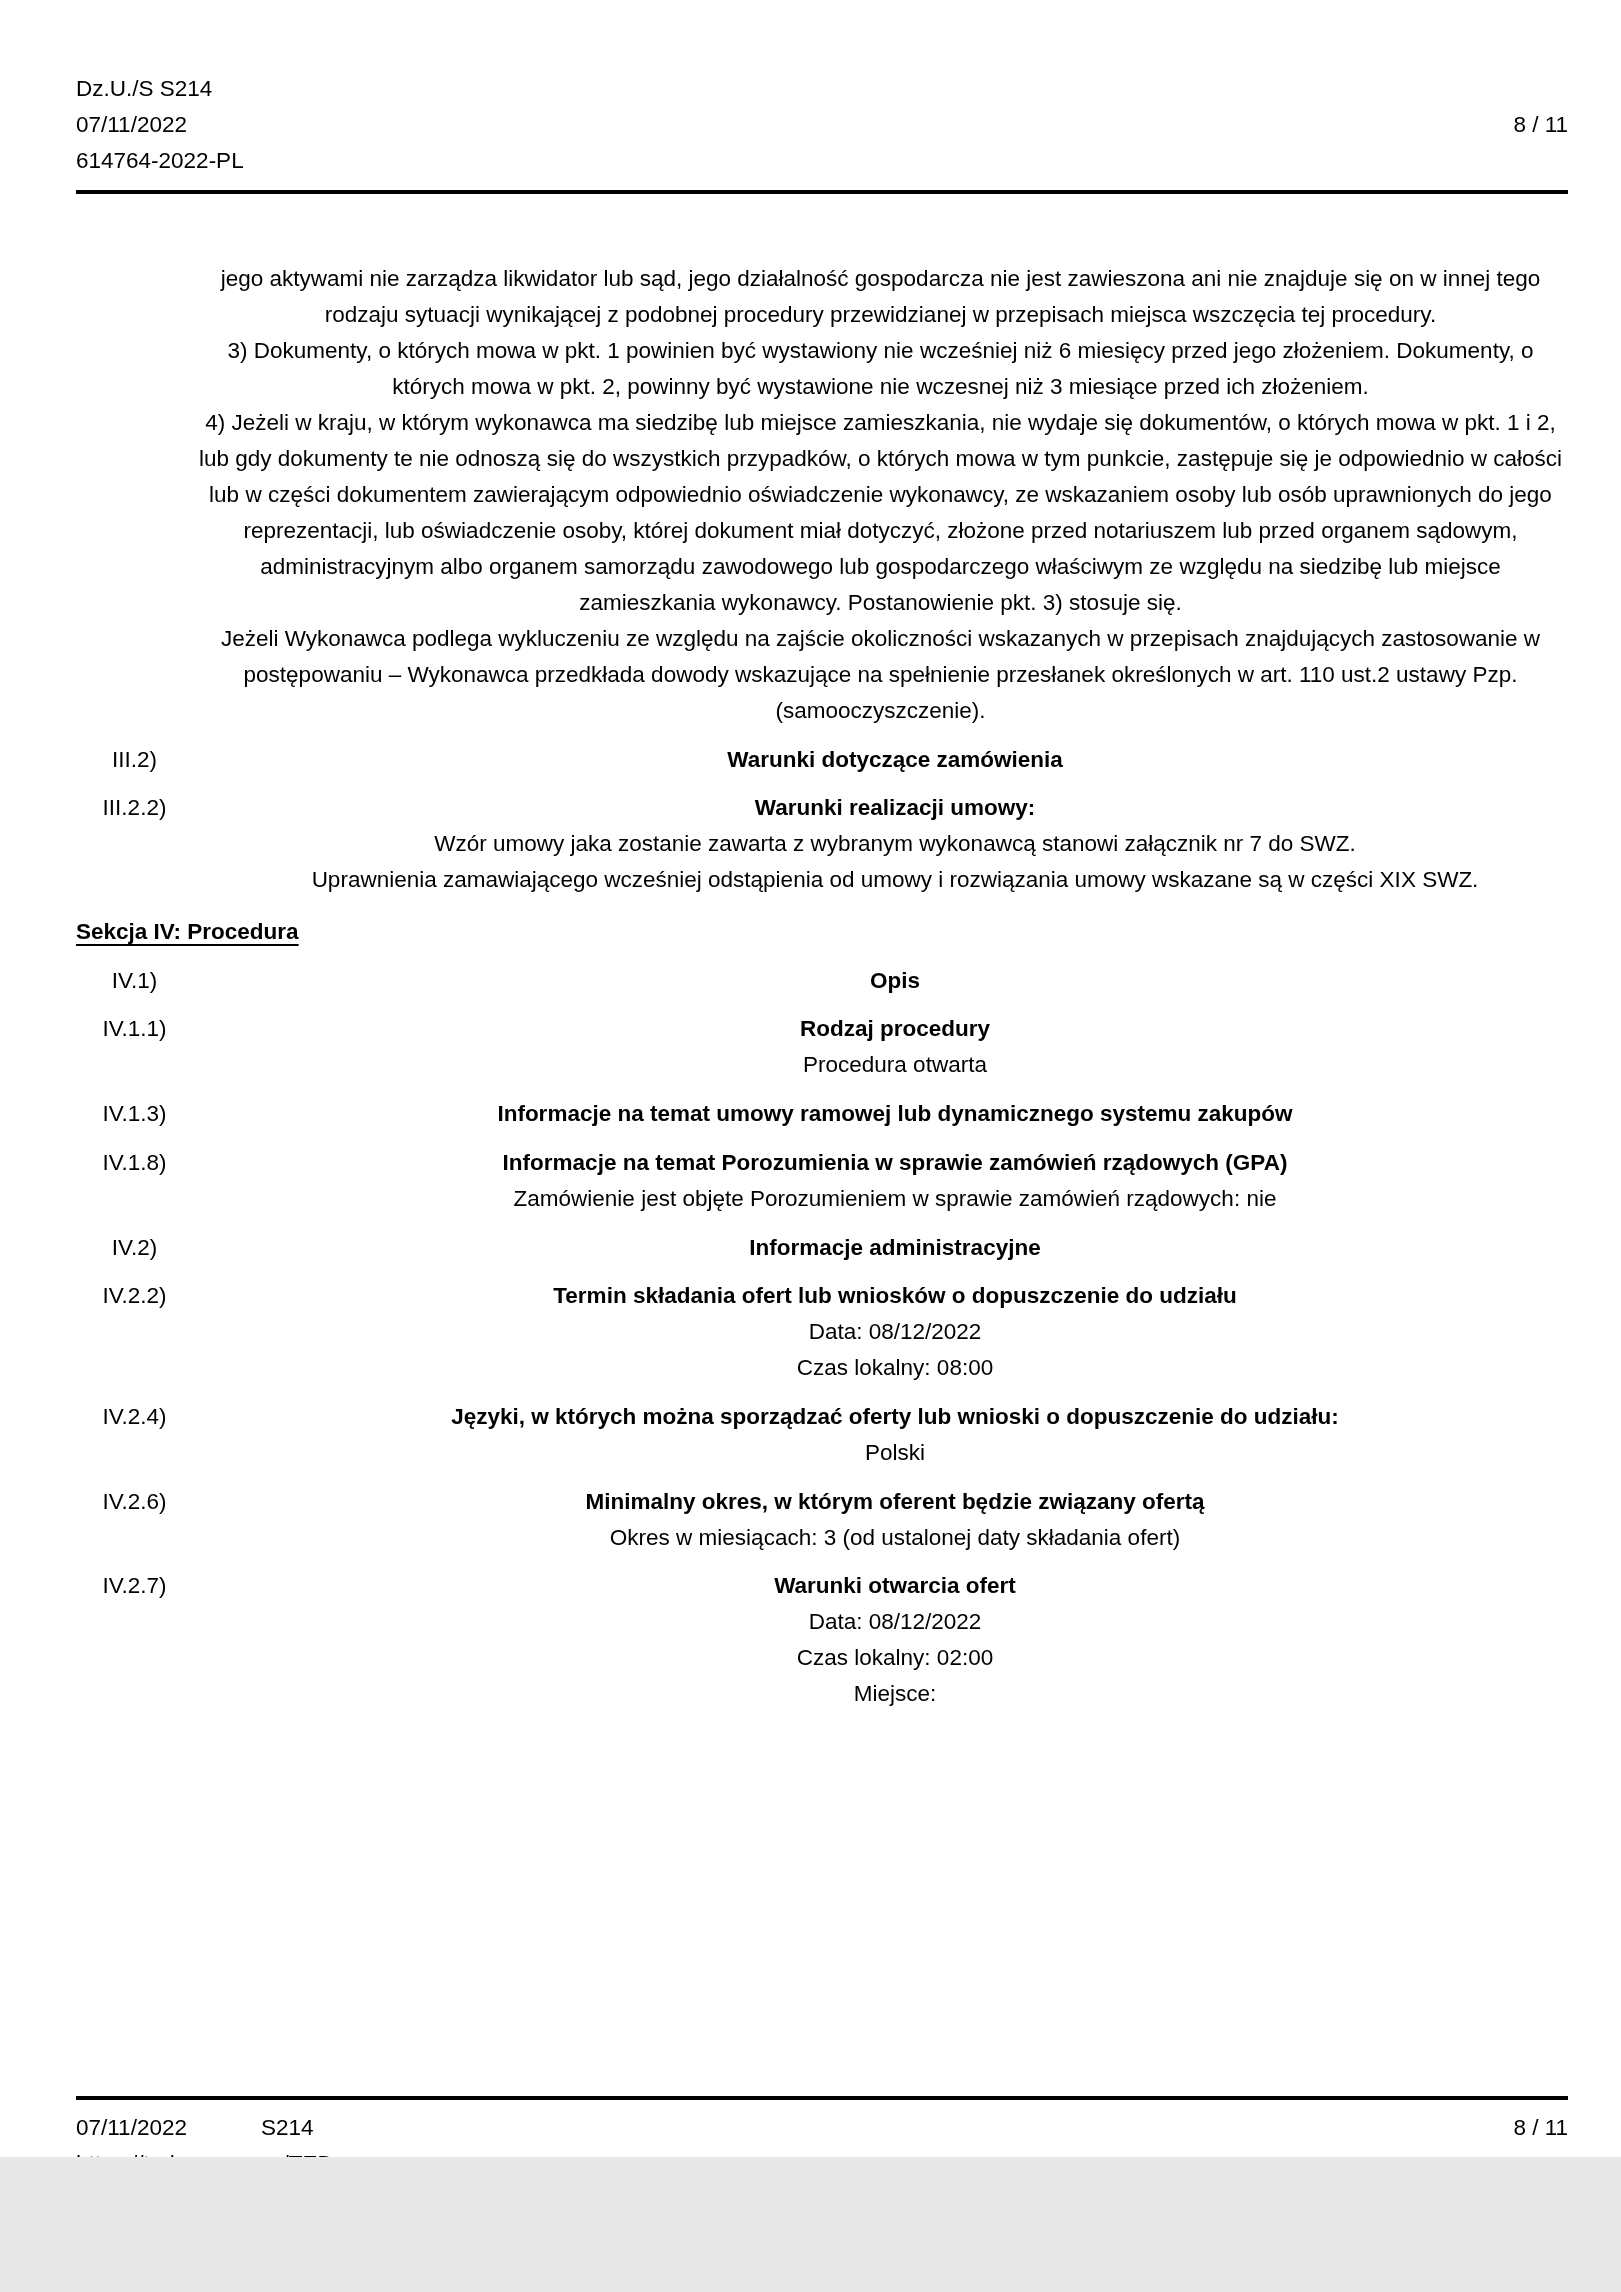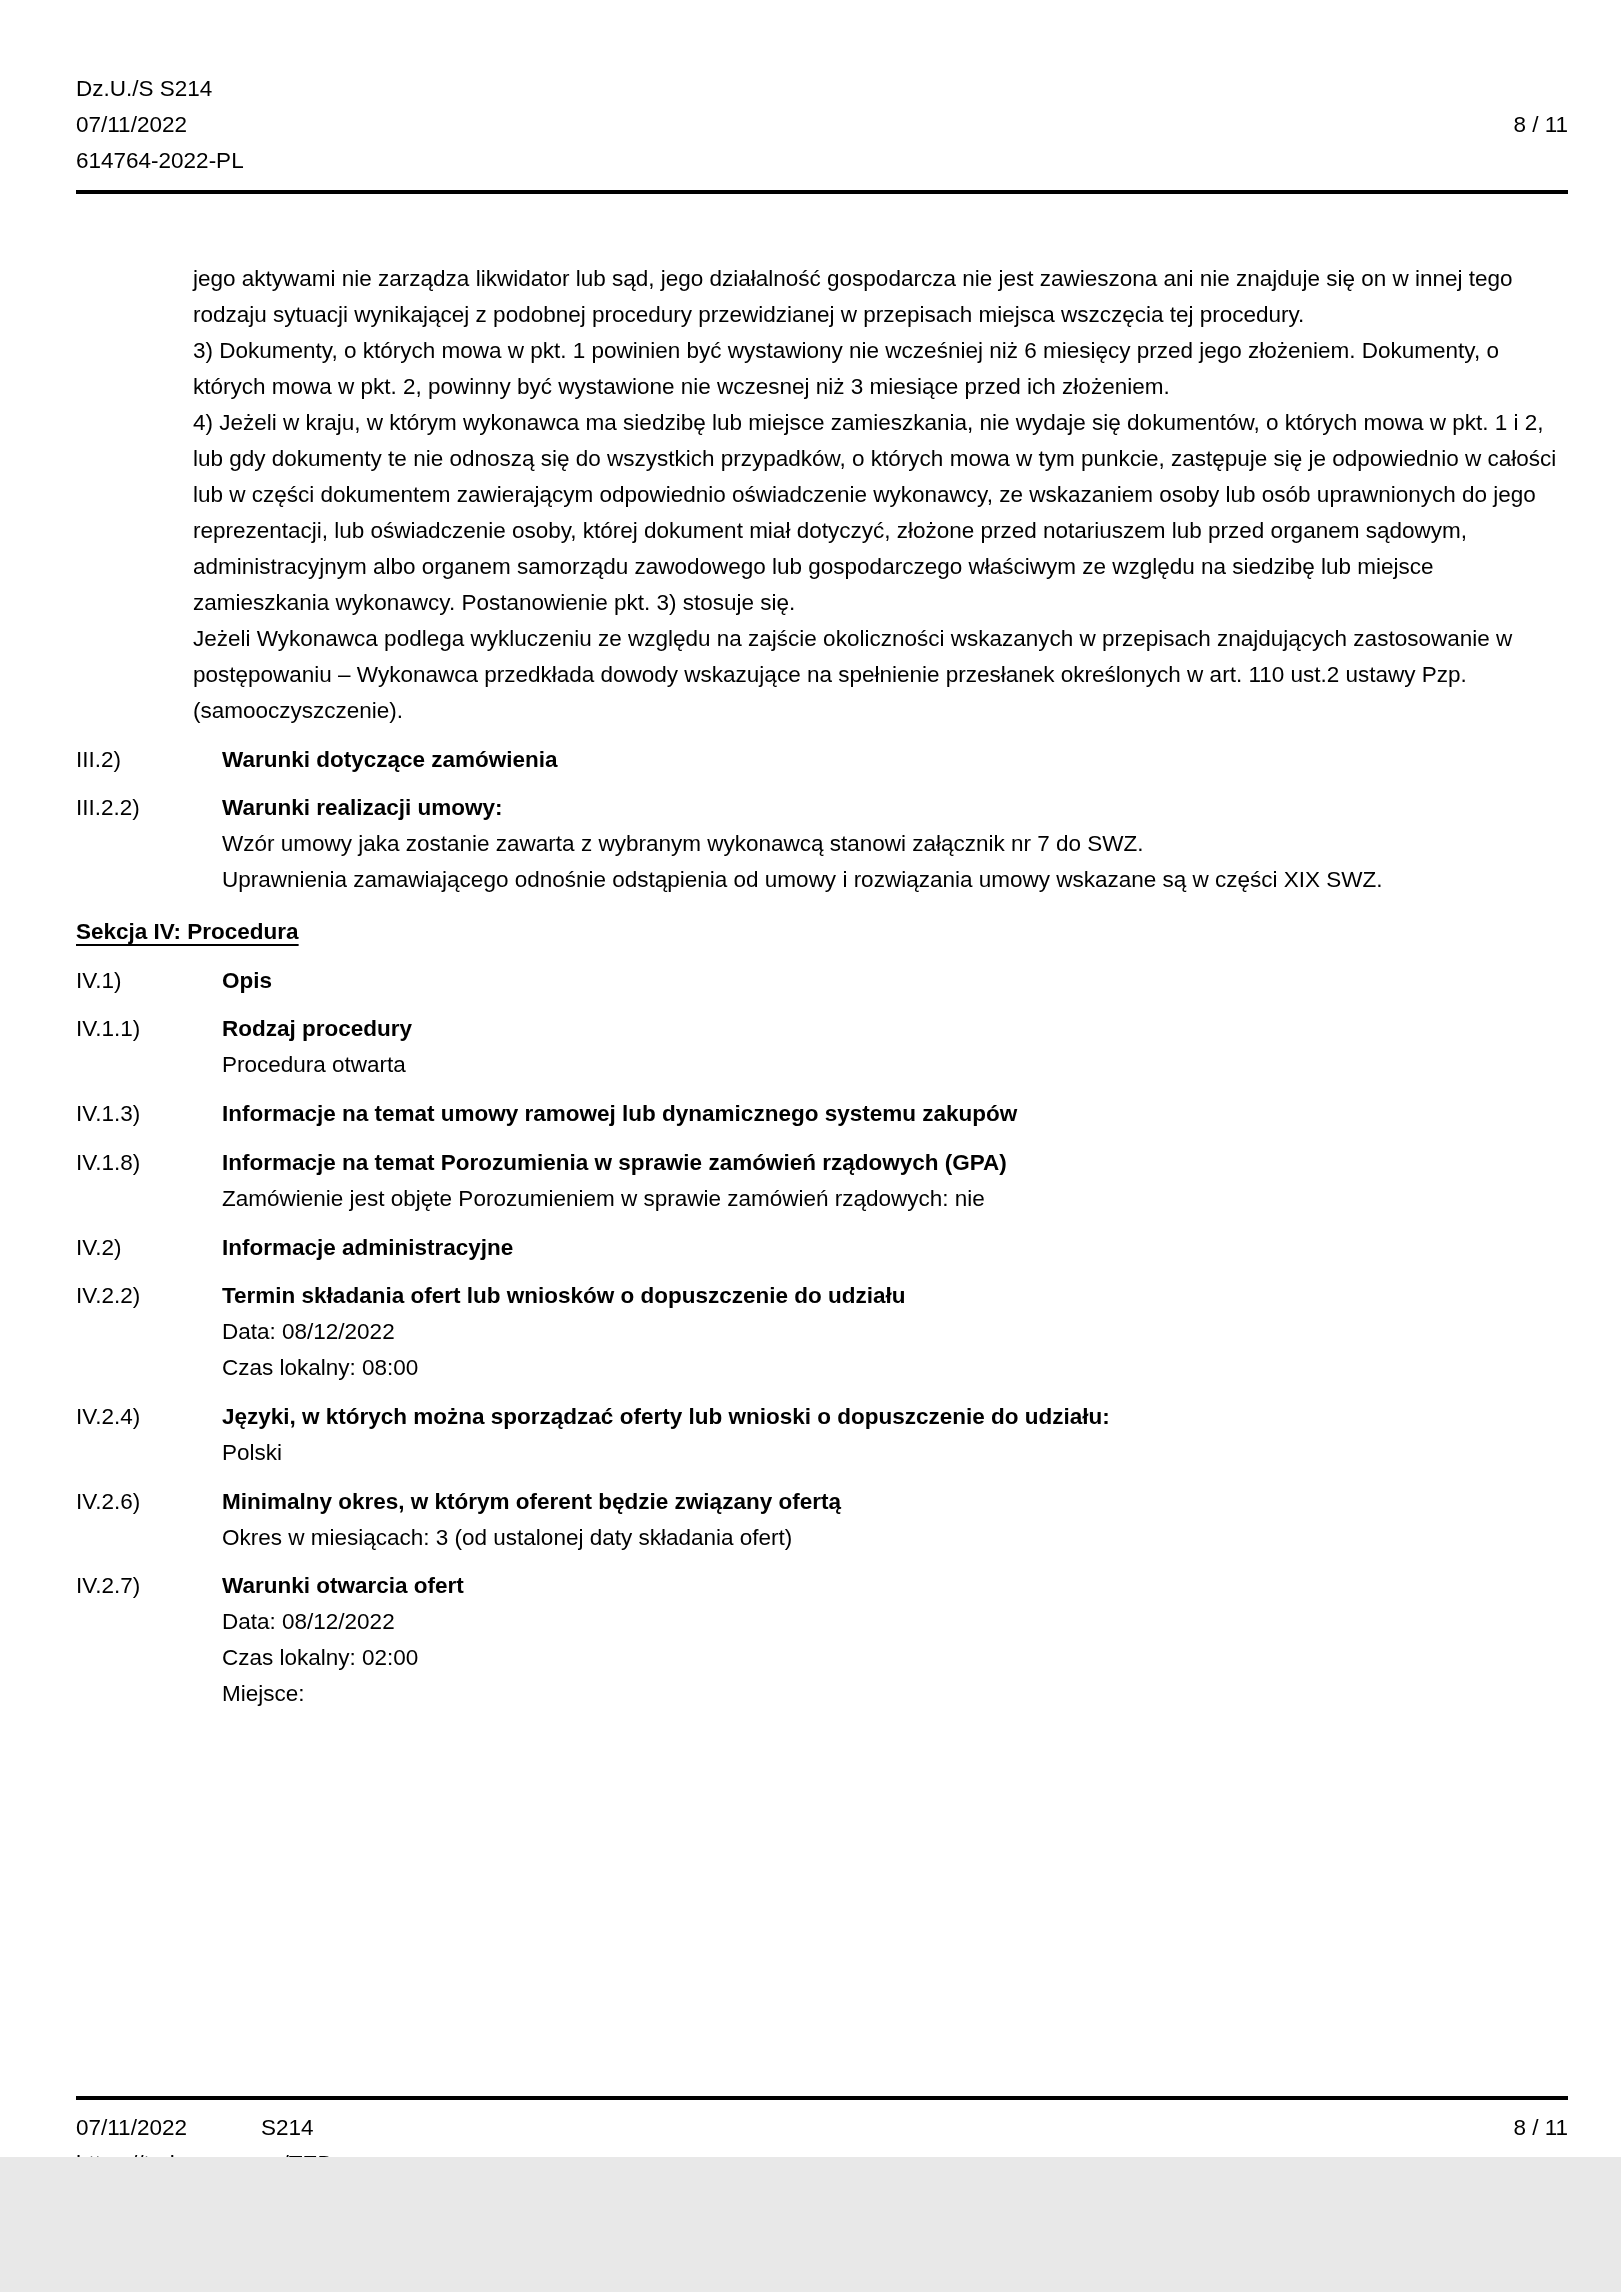--- a/index.html
+++ b/index.html
@@ -15,21 +15,21 @@
     line-height: 36px;
     padding-left: 24px;
   }
   
   .header { position: absolute; left: 76px; right: 77px; top: 71px; }
   .header .page-indicator { position: absolute; right: 0; top: 36px; }
   .rule { background: #000; height: 3.9px; }
   .top-rule { position: absolute; left: 76px; right: 77px; top: 190px; }
   
   .flow { position: absolute; left: 76px; right: 77px; top: 261px; }
-  .row { display: flex; align-items: flex-start; }
+  .row { display: flex; align-items: flex-start; text-align: center; }
   .row.labeled { margin-top: 12.7px; gap: 29px; }
   .label-col { flex: 0 0 117px; width: 117px; }
   .content-col { flex: 1 1 auto; min-width: 0; }
   .title { font-weight: bold; }
   .section-heading {
     font-weight: bold;
     text-decoration: underline;
     text-decoration-thickness: 2px;
     text-underline-offset: 4.9px;
     margin-top: 15.7px;
@@ -69,21 +69,21 @@
     <div class="label-col">III.2)</div>
     <div class="content-col">
       <div class="title">Warunki dotyczące zamówienia</div>
     </div>
   </div>
       <div class="row labeled">
     <div class="label-col">III.2.2)</div>
     <div class="content-col">
       <div class="title">Warunki realizacji umowy:</div>
     <div class="line">Wzór umowy jaka zostanie zawarta z wybranym wykonawcą stanowi załącznik nr 7 do SWZ.</div>
-          <div class="line">Uprawnienia zamawiającego odnośnie odstąpienia od umowy i rozwiązania umowy wskazane są w części XIX SWZ.</div>
+          <div class="line">Uprawnienia zamawiającego wcześniej odstąpienia od umowy i rozwiązania umowy wskazane są w części XIX SWZ.</div>
         </div>
   </div>
       <div class="section-heading">Sekcja IV: Procedura</div>
       <div class="row labeled">
     <div class="label-col">IV.1)</div>
     <div class="content-col">
       <div class="title">Opis</div>
     </div>
   </div>
       <div class="row labeled">

